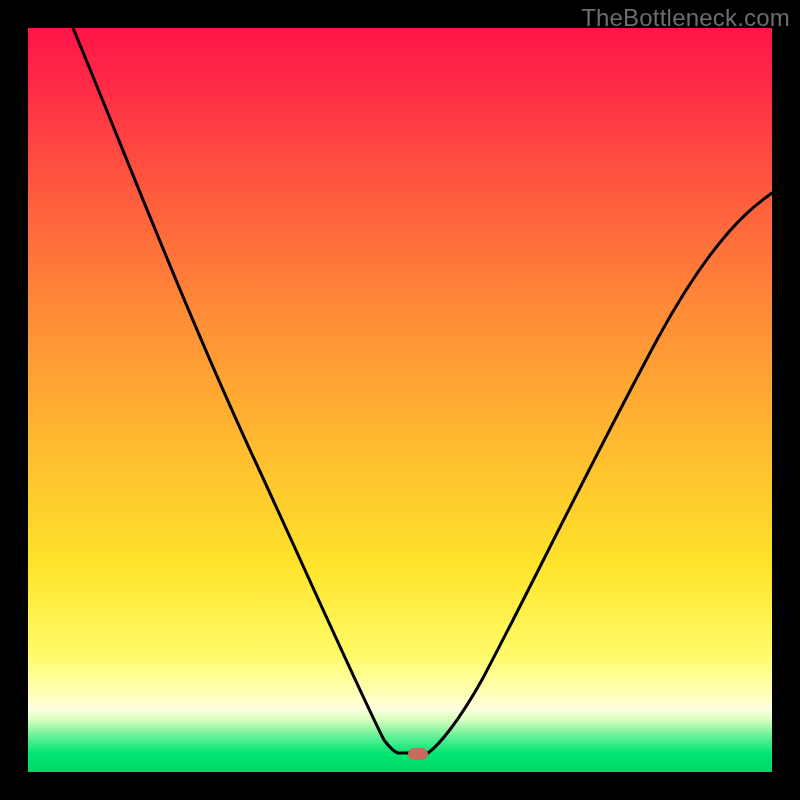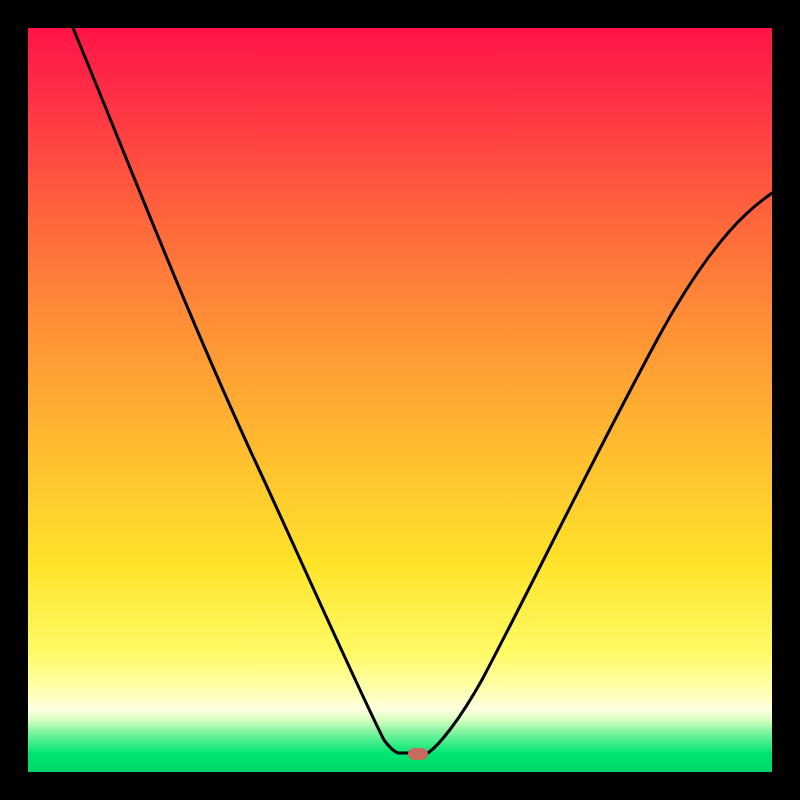--- a/index.html
+++ b/index.html
@@ -89,13 +89,14 @@
                C 362 720, 366 724, 370 725
                L 400 725
                C 410 718, 430 695, 455 650
                C 500 565, 560 440, 630 310
                C 690 200, 730 175, 744 165"></path>
     </svg>
 
     <div class="marker" style="left:390px; top:726px;"></div>
   </div>
 
+  <div class="attribution">TheBottleneck.com</div>
 </div>
 
 </body></html>

